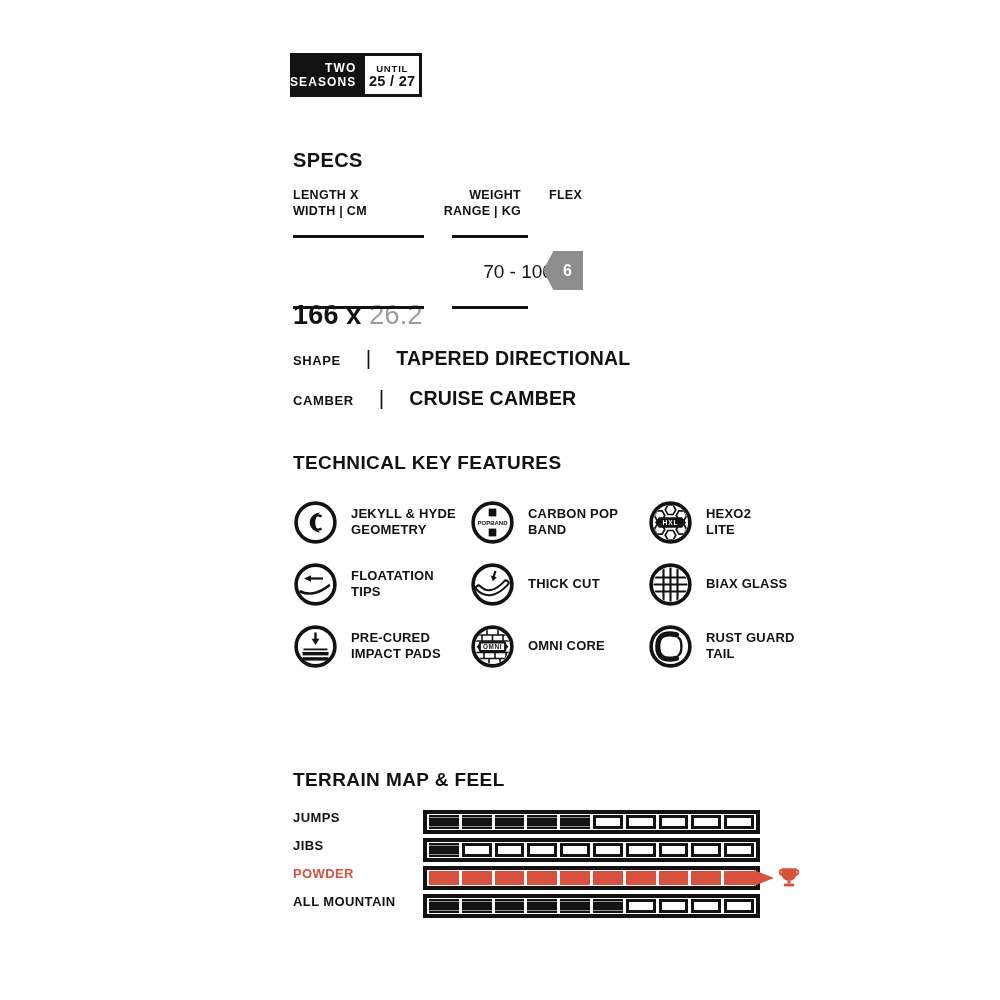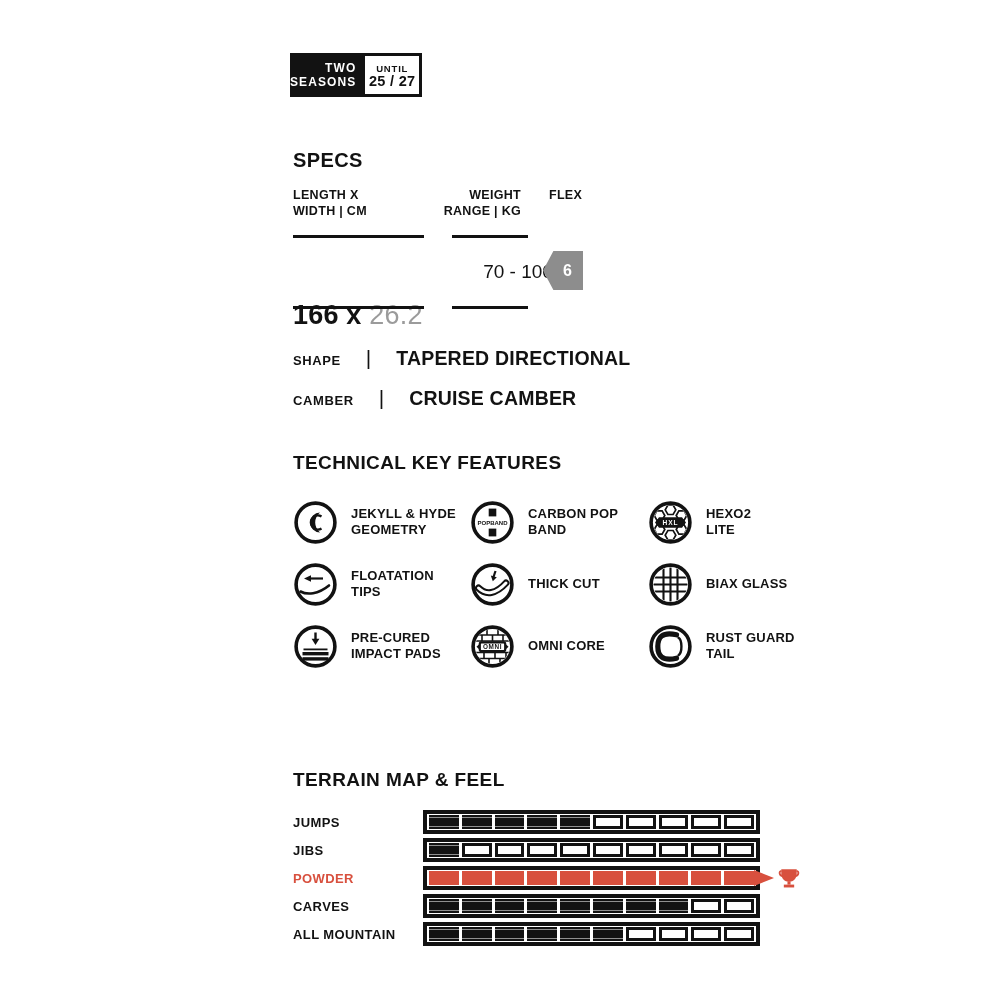--- a/index.html
+++ b/index.html
@@ -41,21 +41,21 @@
 
   
   .features{left:293px;top:491px;width:500px;display:grid;
     grid-template-columns:177px 178px 1fr;grid-auto-rows:62px;}
   .feature{display:flex;align-items:center;gap:13px;}
   .feature svg{flex-shrink:0;display:block;}
   .feature-label{font-size:13px;font-weight:700;line-height:16.5px;letter-spacing:.2px;white-space:nowrap;}
 
   
   .terrain{left:293px;top:810px;}
-  .t-row{display:flex;align-items:center;height:24px;margin-bottom:4px;}
+  .t-row{display:flex;align-items:flex-start;height:24px;margin-bottom:4px;}
   .t-label{width:130px;font-size:13px;font-weight:700;letter-spacing:.4px;}
   .t-label.red{color:#d8503e;}
   .t-bar{position:relative;width:337px;height:24px;box-sizing:border-box;border:4px solid #121212;
     padding:1px 2px;display:flex;gap:3px;background:#fff;}
   .t-cell{flex:1;height:14px;}
   .t-cell.empty{background:#fff;box-shadow:inset 0 0 0 3px #121212;}
   .t-cell.fill{background:linear-gradient(to bottom,#121212 0 2px,#8f8f8f 2px 3px,#121212 3px 11px,#8f8f8f 11px 12px,#121212 12px 14px);}
   .t-cell.red{background:#d8503e;}
   .t-arrow{position:absolute;right:-18px;top:50%;transform:translateY(-50%);width:20px;height:16px;
     background:#d8503e;clip-path:polygon(0 0,100% 50%,0 100%);}
@@ -288,35 +288,20 @@
         <svg width="22" height="22" viewBox="0 0 20 20" fill="#d8503e">
   <path d="M3,2 h14 v4 c0,4.5 -2.8,7.5 -7,7.5 c-4.2,0 -7,-3 -7,-7.5 Z"></path>
   <path d="M3.2,3.5 C0.6,4 0.9,7.8 4.4,8.4" fill="none" stroke="#d8503e" stroke-width="1.6"></path>
   <path d="M16.8,3.5 C19.4,4 19.1,7.8 15.6,8.4" fill="none" stroke="#d8503e" stroke-width="1.6"></path>
   <rect x="8.6" y="13" width="2.8" height="3"></rect>
   <rect x="5.3" y="16" width="9.4" height="2.6"></rect>
         </svg>
       </span>
     </div>
     <div class="t-row">
-      <span class="t-label">CARVES</span>
-      <div class="t-bar">
-        <div class="t-cell fill"></div>
-        <div class="t-cell fill"></div>
-        <div class="t-cell fill"></div>
-        <div class="t-cell fill"></div>
-        <div class="t-cell fill"></div>
-        <div class="t-cell fill"></div>
-        <div class="t-cell fill"></div>
-        <div class="t-cell fill"></div>
-        <div class="t-cell empty"></div>
-        <div class="t-cell empty"></div>
-      </div>
-    </div>
-    <div class="t-row">
       <span class="t-label">ALL MOUNTAIN</span>
       <div class="t-bar">
         <div class="t-cell fill"></div>
         <div class="t-cell fill"></div>
         <div class="t-cell fill"></div>
         <div class="t-cell fill"></div>
         <div class="t-cell fill"></div>
         <div class="t-cell fill"></div>
         <div class="t-cell empty"></div>
         <div class="t-cell empty"></div>

